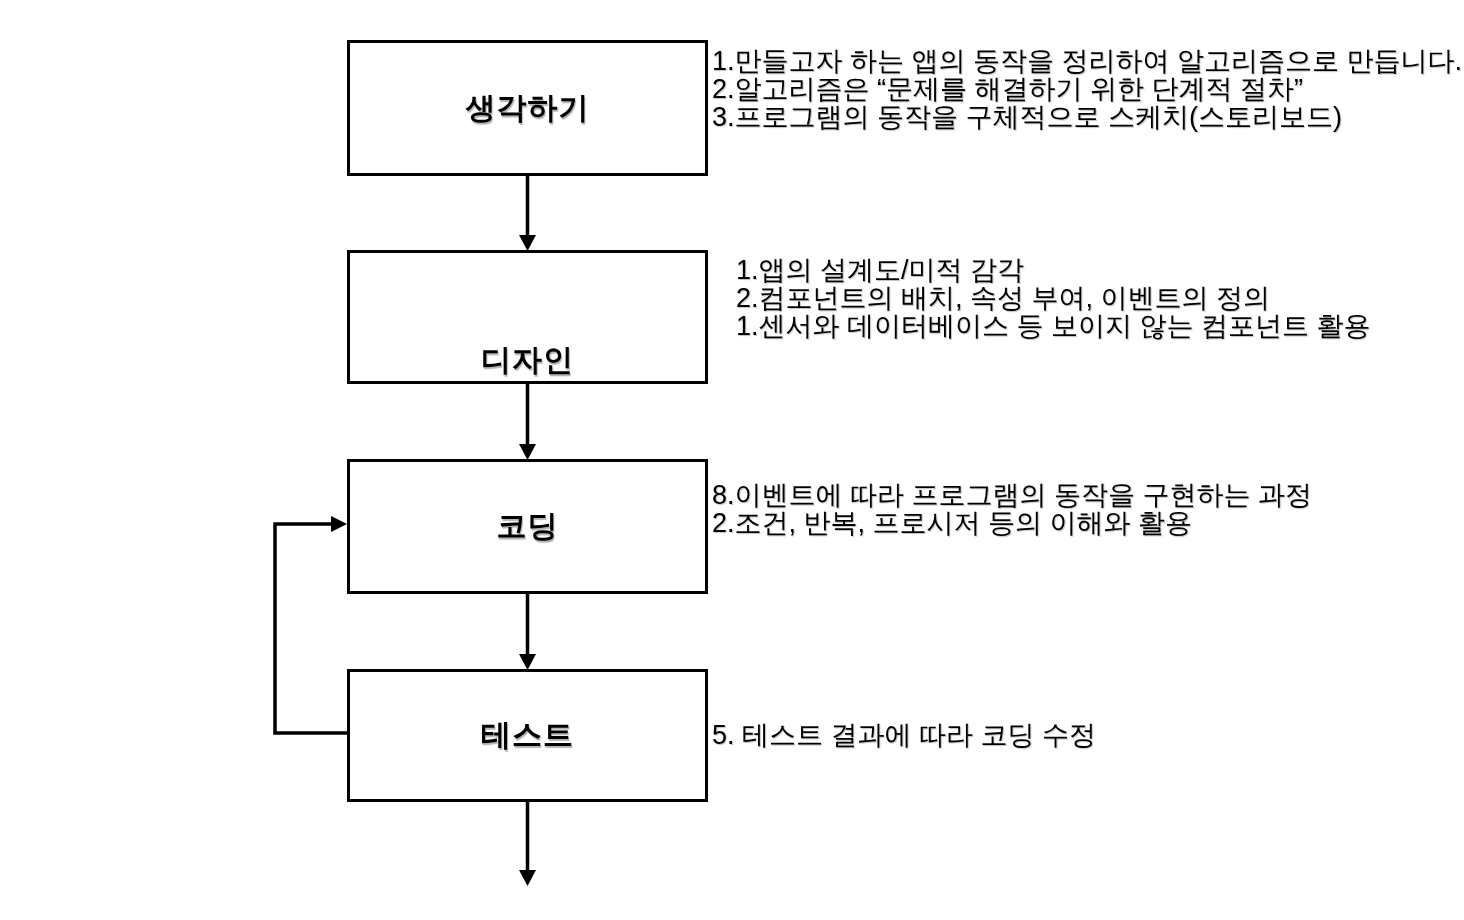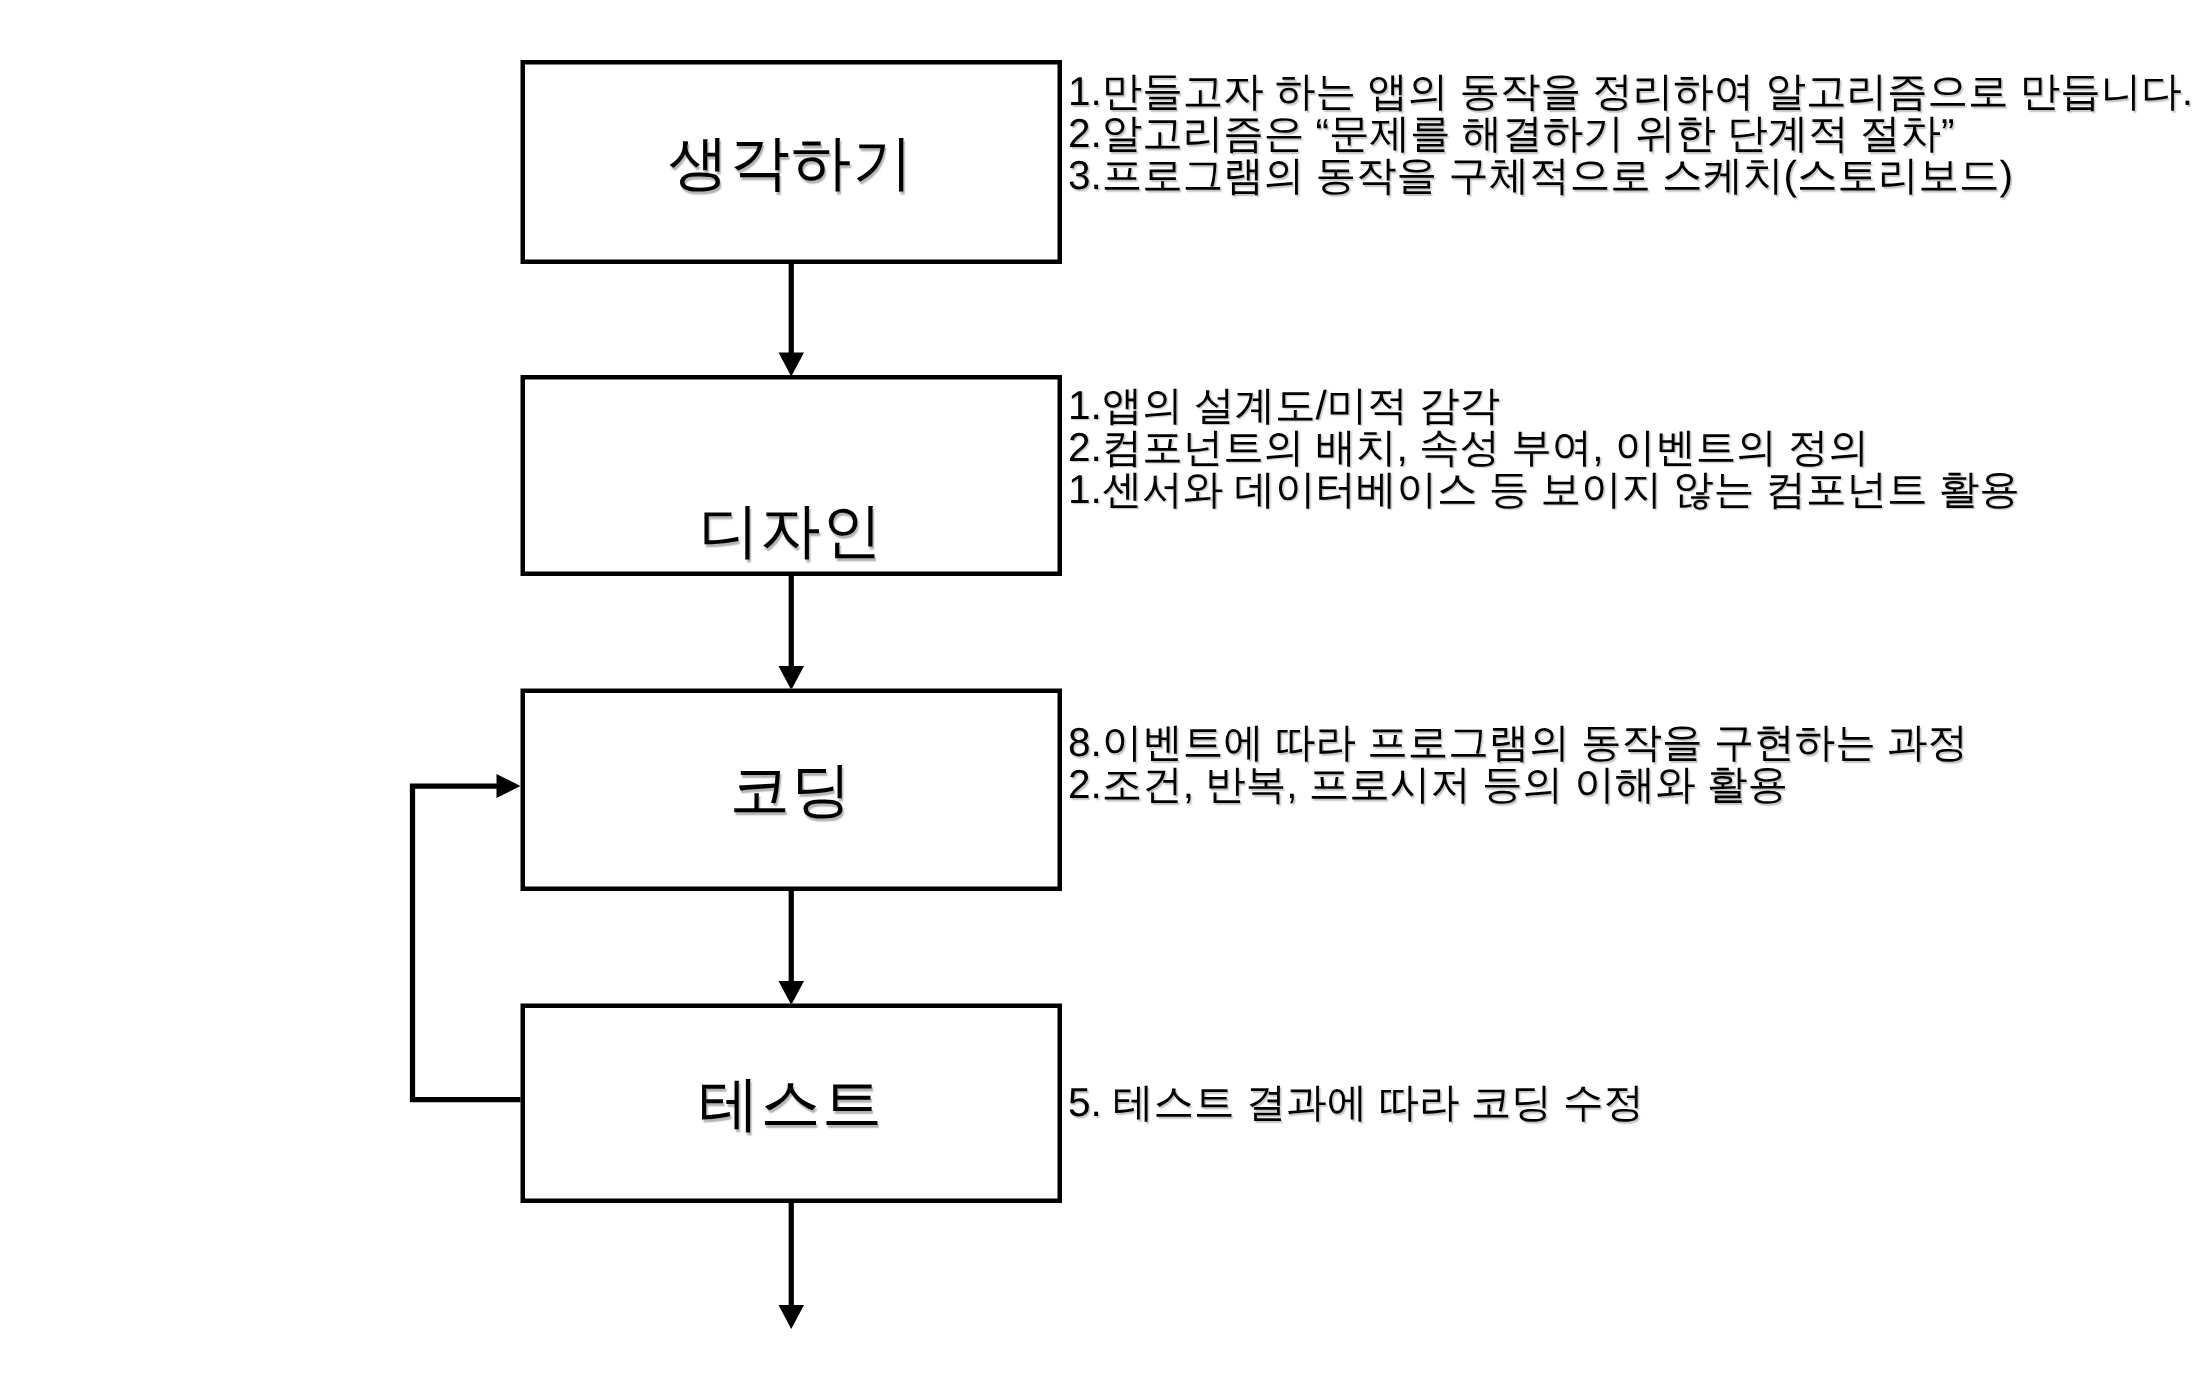--- a/index.html
+++ b/index.html
@@ -17,41 +17,41 @@
     left: 347px;
     width: 361px;
     border: 3px solid #000000;
     background: #ffffff;
     box-sizing: border-box;
     display: flex;
     align-items: center;
     justify-content: center;
   }
   .flow-box .label {
-    font-size: 40px;
-    font-weight: 400;
+    font-size: 30px;
+    font-weight: 700;
     letter-spacing: 1px;
     text-shadow: 1px 2px 1px rgba(0,0,0,0.30);
     white-space: nowrap;
   }
   .b1 { top: 40px;  height: 136px; }
   .b2 { top: 250px; height: 134px; align-items: flex-end; }
   .b3 { top: 459px; height: 135px; }
   .b4 { top: 669px; height: 133px; }
   .notes {
     position: absolute;
     left: 712px;
     font-size: 27px;
     line-height: 28px;
     font-weight: 400;
     white-space: nowrap;
     text-shadow: 1px 1px 1px rgba(0,0,0,0.25);
   }
   .n1 { top: 47px; }
-  .n2 { top: 256px; }
+  .n2 { top: 256px; margin-left: 24px; }
   .n3 { top: 481px; }
   .n4 { top: 721px; }
   svg.connectors {
     position: absolute;
     left: 0; top: 0;
     width: 1464px; height: 920px;
     pointer-events: none;
   }
 </style>
 </head>

